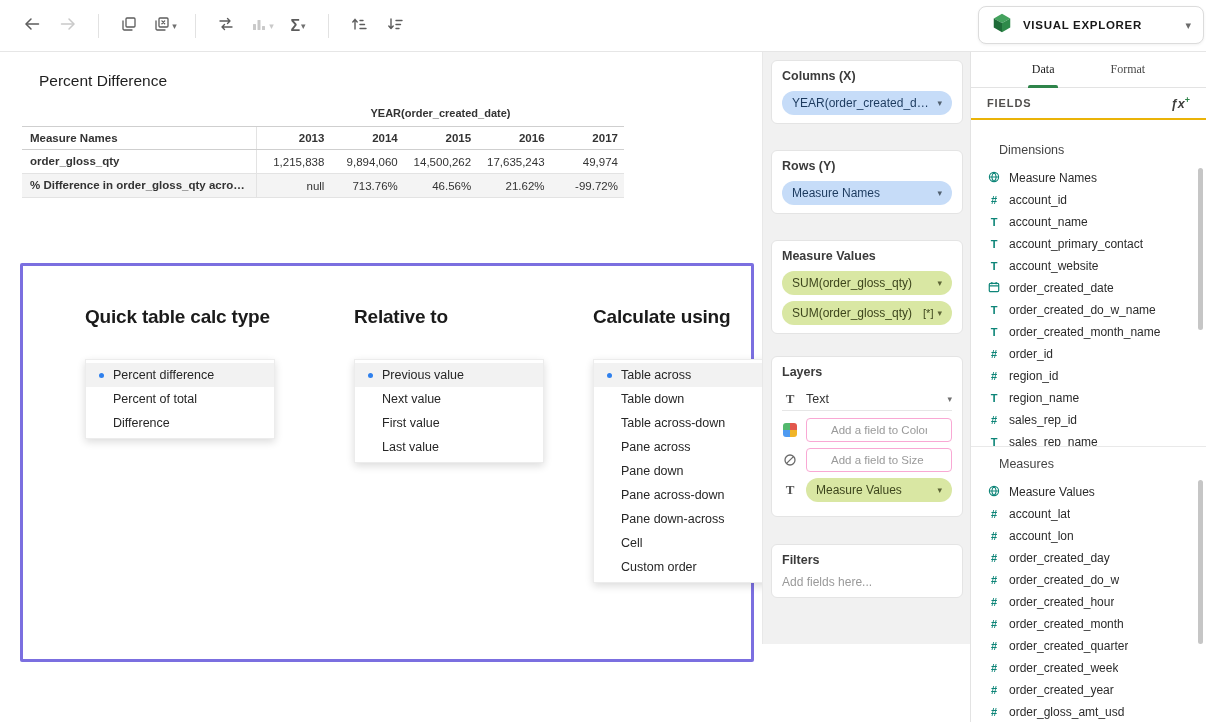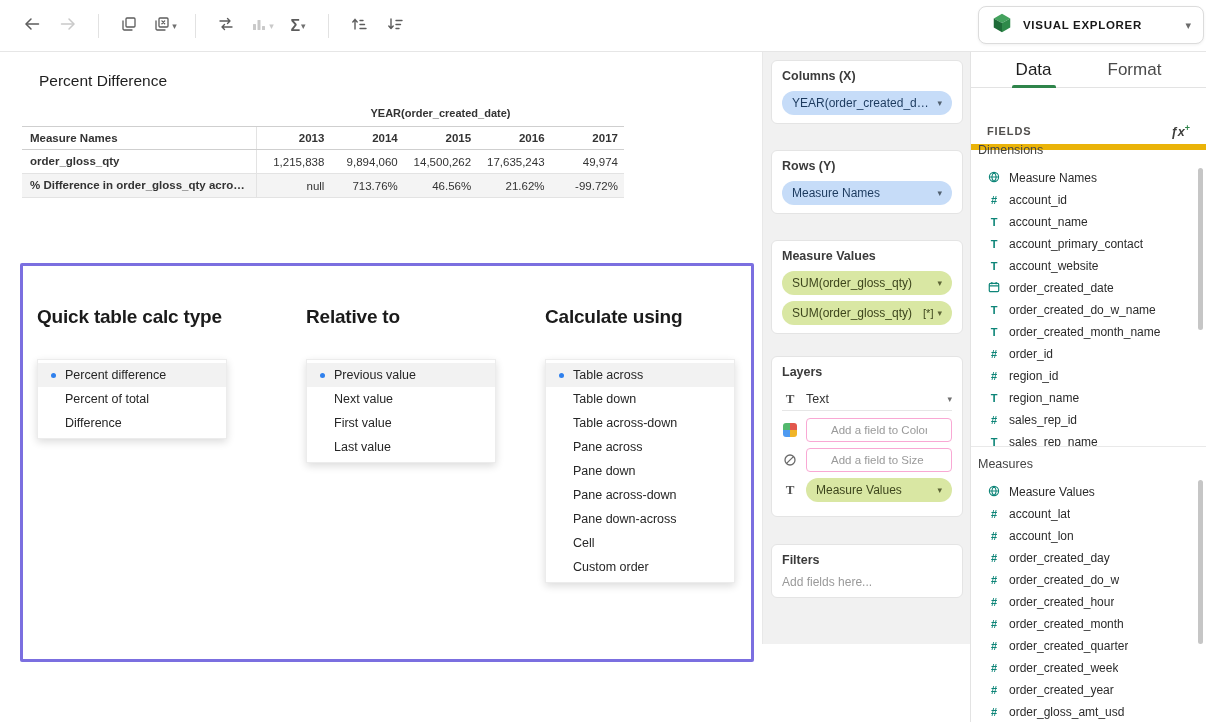--- a/index.html
+++ b/index.html
@@ -35,21 +35,21 @@
   .pivot-row.head { border-top:1px solid #cfcfcf; border-bottom:1px solid #cfcfcf; }
   .pivot-row.head .cell-val, .pivot-row.head .cell-label { font-weight:700; }
   .pivot-row.shaded { background:#f4f4f4; }
   .cell-label { width:235px; padding:0 8px; border-right:1px solid #e3e3e3; font-weight:600;
     white-space:nowrap; overflow:hidden; text-overflow:ellipsis; height:100%; line-height:23px; }
   .cell-val { width:73.4px; text-align:right; padding-right:6px; }
 
   
   .calc-panel { position:absolute; left:8px; top:211px; width:734px; height:399px;
     border:3px solid #7b6fe0; background:#fff; border-radius:2px; }
-  .calc-col { position:absolute; top:40px; width:196px; }
+  .calc-col { position:absolute; top:40px; width:196px;margin-left:48px; }
   .calc-col:nth-child(1){ left:14px; }
   .calc-col:nth-child(2){ left:283px; }
   .calc-col:nth-child(3){ left:522px; }
   .calc-heading { font-size:19px; font-weight:600; color:#1b1b1b; letter-spacing:-.2px; }
   .calc-card { margin-top:31px; width:190px; background:#fff; border:1px solid #ececec;
     box-shadow:0 3px 8px rgba(0,0,0,.14); padding:3px 0; }
   .calc-item { height:24px; line-height:24px; font-size:12.5px; color:#262626;
     padding-left:27px; position:relative; white-space:nowrap; }
   .calc-item.selected { background:#f2f2f2; }
   .calc-item.selected::before { content:''; position:absolute; left:13px; top:10px;
@@ -89,34 +89,34 @@
     font-family:"Liberation Sans",sans-serif; }
   .enc-input::placeholder { color:#9a9a9a; }
   .enc-pill { flex:1; min-width:0; }
   .placeholder-text { font-size:12px; color:#9a9a9a; }
 
   
   .fields-panel { position:absolute; left:970px; top:52px; width:236px; height:670px;
     background:#fff; border-left:1px solid #e3e3e3; }
   .tabs { height:36px; display:flex; justify-content:center; gap:52px;
     border-bottom:1px solid #e3e3e3; }
-  .tab { font-size:17px; color:#4a4a4a; display:flex; align-items:center; position:relative; padding:0 2px; }
+  .tab { font-size:12px; color:#4a4a4a; display:flex; align-items:center; position:relative; padding:0 2px;font-family:Liberation Serif, serif; }
   .tab.active { color:#1d1d1d; }
   .tab.active::after { content:''; position:absolute; left:-2px; right:-2px; bottom:-1px;
     height:3px; background:#2e844a; border-radius:2px 2px 0 0; }
   .fields-header { height:32px; display:flex; align-items:center; justify-content:space-between;
-    padding:0 16px; border-bottom:6px solid #eab308;margin-top:30px; }
+    padding:0 16px; border-bottom:2px solid #eab308; }
   .fields-header-label { font-size:11px; font-weight:700; letter-spacing:.9px; color:#514f4d; }
   .fx { font-size:12.5px; font-style:italic; font-weight:600; color:#3e3e3c; }
   .fx sup { color:#2e844a; font-weight:700; font-style:normal; font-size:9px; }
 
   .fields-body { position:absolute; top:69px; left:0; right:0; bottom:0; overflow:hidden; }
   .dim-section { height:326px; padding-top:22px; border-bottom:1px solid #e9e9e9; overflow:hidden; }
   .meas-section { padding-top:10px; overflow:hidden; }
-  .section-title { padding:0 7px; font-size:12.5px; color:#444; height:18px; margin-bottom:6px; }
+  .section-title { padding:0 28px; font-size:12.5px; color:#444; height:18px; margin-bottom:6px; }
   .field-item { display:flex; align-items:center; gap:8px; height:22px; padding:0 16px;
     font-size:12px; color:#2b2b2b; white-space:nowrap; }
   .field-icon { width:14px; flex:0 0 14px; text-align:center; color:#0e8578;
     font-weight:700; font-size:11px; line-height:14px; }
   .field-label { overflow:hidden; text-overflow:ellipsis; }
 
   .scroll-thumb { position:absolute; right:3px; width:5px; border-radius:3px; background:#c6c6c6; }
   .thumb-dims { top:116px; height:162px; }
   .thumb-meas { top:428px; height:164px; }
 </style>

